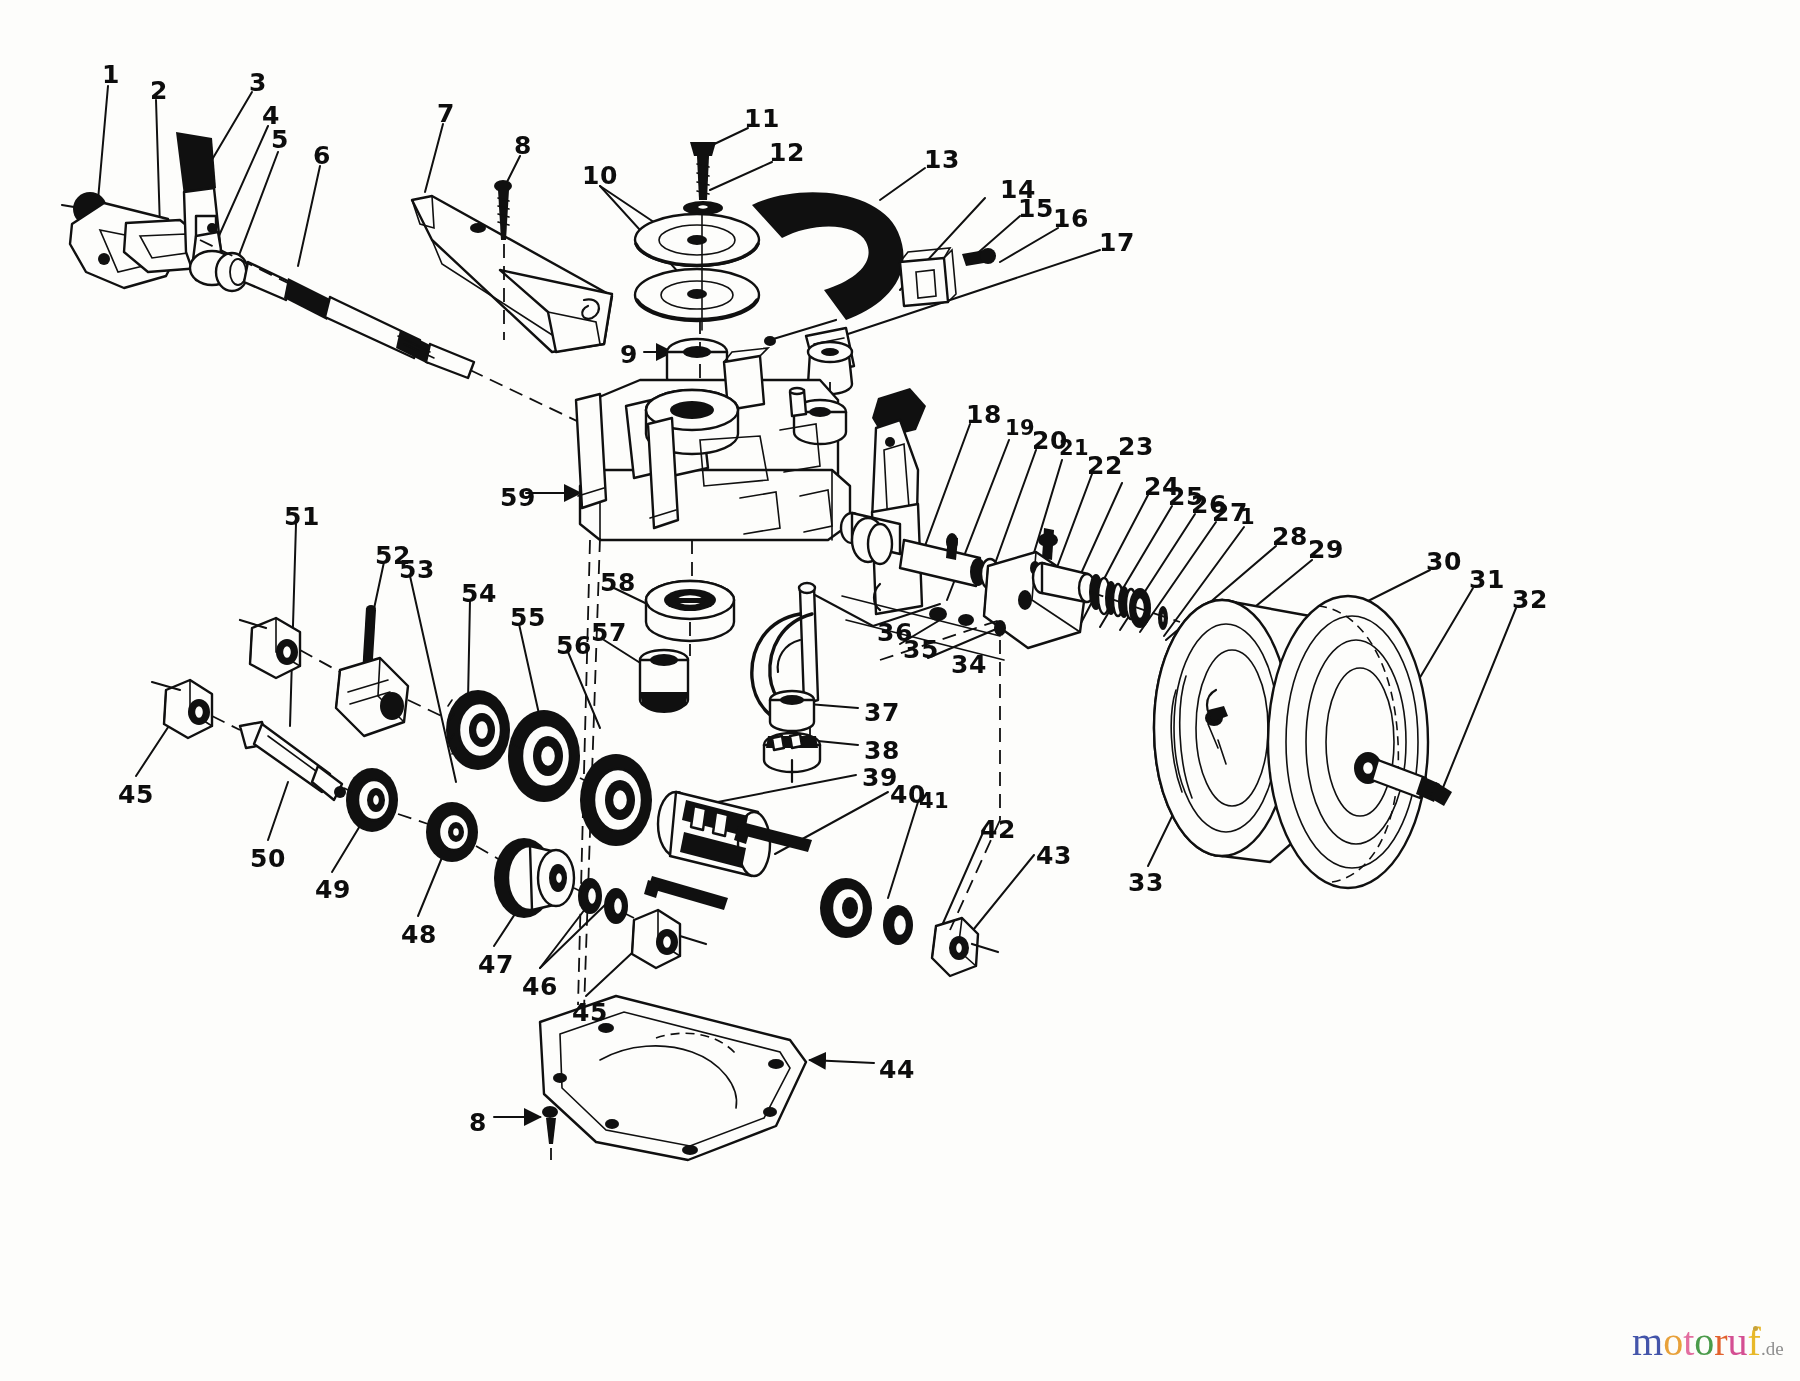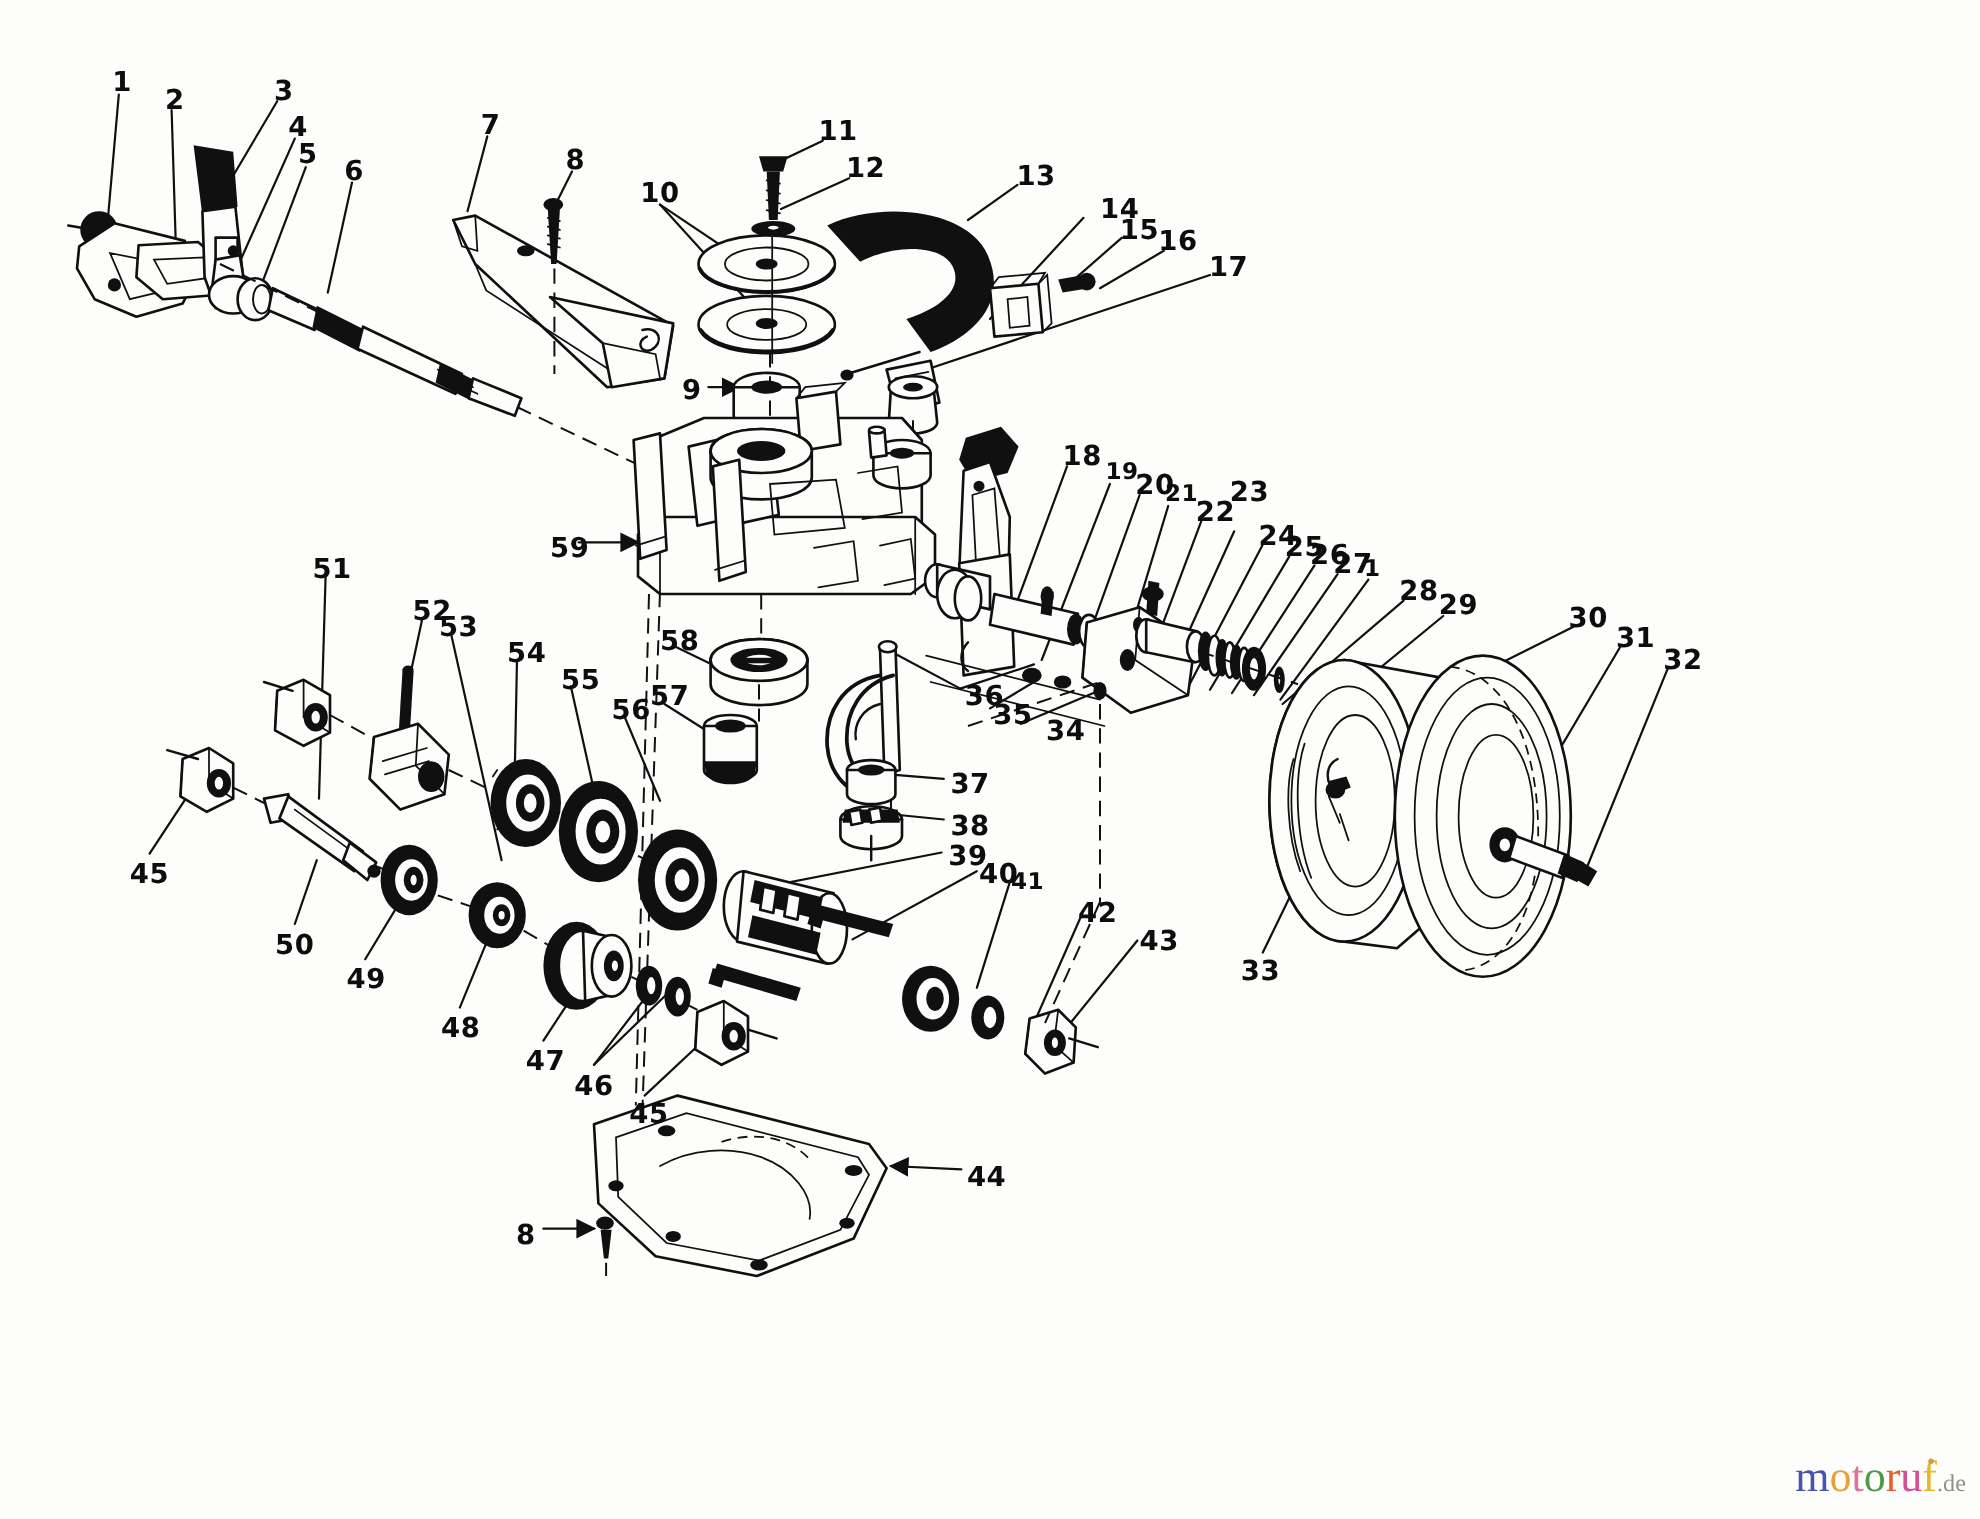--- a/index.html
+++ b/index.html
@@ -29,21 +29,21 @@
     position:absolute;
     left:1632px;top:1322px;
     font-family:"Liberation Serif", serif;
     font-size:40px;
     line-height:1;
     white-space:nowrap;
     user-select:none;
   }
   #watermark span{display:inline-block;}
   #watermark .tld{
-    font-size:22px;color:#8f8f8f;vertical-align:baseline;letter-spacing:0px;
+    font-size:19px;color:#8f8f8f;vertical-align:baseline;letter-spacing:0px;
   }
   #watermark .dot{
     position:absolute;left:121px;top:4px;width:5px;height:5px;border-radius:50%;background:#c8a33a;
   }
 </style>
 </head>
 <body style="background: rgb(253, 253, 251);">
 
 <div id="stage" style="background: rgb(253, 253, 251);">
 

